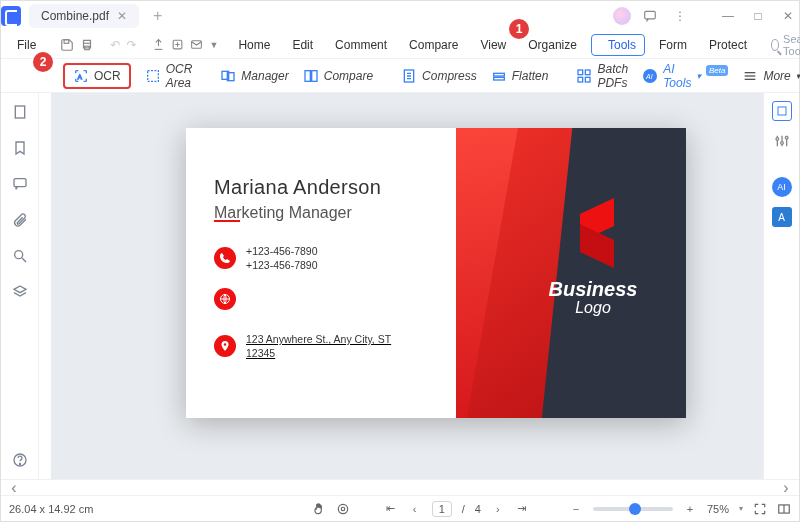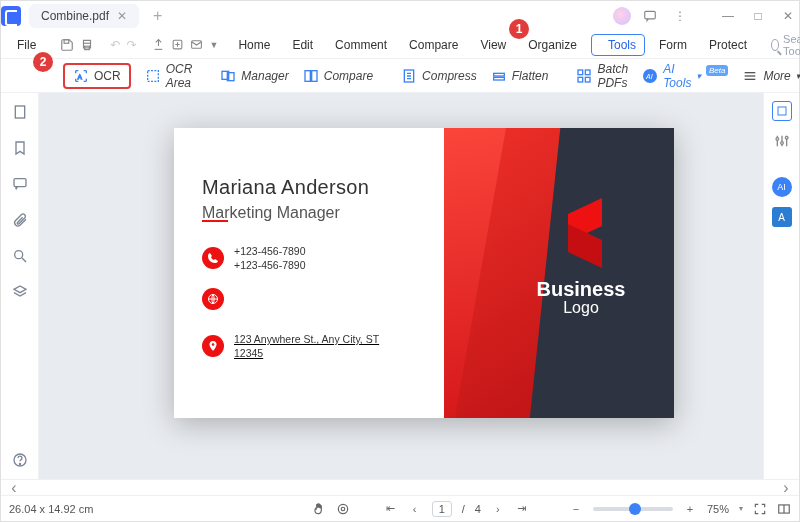--- a/index.html
+++ b/index.html
@@ -34,21 +34,21 @@
   .tool-right{margin-left:auto;display:flex;align-items:center;gap:12px;}
   .aitools{color:#3b82f6;}
   .betabadge{background:#60a5fa;color:#fff;font-size:8px;padding:1px 3px;border-radius:3px;position:relative;top:-5px;}
   
   .callout{position:absolute;width:20px;height:20px;border-radius:50%;background:#e23b3b;color:#fff;font-size:12px;font-weight:bold;display:flex;align-items:center;justify-content:center;z-index:10;}
   
   .body{flex:1;display:flex;min-height:0;}
   .leftbar{width:38px;border-right:1px solid #eef0f4;display:flex;flex-direction:column;align-items:center;padding-top:10px;gap:18px;color:#7b8594;}
   .leftbar .lic{width:18px;height:18px;display:flex;align-items:center;justify-content:center;}
   .leftbar .bottom{margin-top:auto;margin-bottom:10px;}
-  .canvas{flex:1;background:#e8ebef;position:relative;overflow:hidden;}
+  .canvas{flex:1;background:#e8ebef;position:relative;overflow:hidden;margin-left:12px;}
   .rightbar{width:36px;border-left:1px solid #eef0f4;display:flex;flex-direction:column;align-items:center;padding-top:8px;gap:10px;}
   .rightbar .ric{width:20px;height:20px;display:flex;align-items:center;justify-content:center;color:#777;}
   .rightbar .ai{width:20px;height:20px;border-radius:50%;background:#3b82f6;color:#fff;font-size:9px;display:flex;align-items:center;justify-content:center;}
   .rightbar .ws{width:20px;height:20px;background:#2b7cd3;color:#fff;font-size:10px;display:flex;align-items:center;justify-content:center;border-radius:3px;}
   .hscroll{height:16px;border-top:1px solid #eef0f4;display:flex;align-items:center;padding:0 6px;color:#888;}
   .hscroll .arrow{width:14px;text-align:center;}
   .hscroll .track{flex:1;}
   
   .card{position:absolute;left:135px;top:35px;width:500px;height:290px;background:#fff;box-shadow:0 6px 28px rgba(0,0,0,.25);overflow:hidden;}
   .card .dark{position:absolute;right:-50px;top:-40px;width:340px;height:400px;background:#2d3340;border-radius:200px 0 0 260px;}
@@ -58,21 +58,21 @@
   .card .name{position:absolute;left:28px;top:48px;font-size:20px;color:#333;font-weight:400;letter-spacing:.3px;}
   .card .role{position:absolute;left:28px;top:76px;font-size:16px;color:#555;}
   .card .under{position:absolute;left:28px;top:92px;width:26px;height:2px;background:#e11;}
   .row{position:absolute;left:28px;display:flex;align-items:center;gap:10px;}
   .row .ricon{width:22px;height:22px;border-radius:50%;background:#e11;display:flex;align-items:center;justify-content:center;color:#fff;}
   .row .txt{font-size:10.5px;color:#333;line-height:1.35;}
   .row1{top:116px;} .row2{top:160px;} .row3{top:204px;text-decoration:underline;}
   .bizlogo{position:absolute;right:58px;top:78px;width:58px;height:58px;}
   .bizlogo .s1{position:absolute;left:10px;top:0;width:34px;height:28px;background:#e11;transform:skewY(-25deg);}
   .bizlogo .s2{position:absolute;left:10px;top:26px;width:34px;height:28px;background:#c50e12;transform:skewY(25deg);}
-  .biztext{position:absolute;right:38px;top:150px;color:#fff;text-align:center;width:110px;}
+  .biztext{position:absolute;right:38px;top:150px;color:#fff;text-align:center;width:110px;font-style:italic;}
   .biztext .b{font-size:20px;font-weight:700;}
   .biztext .l{font-size:16px;font-weight:300;margin-top:-2px;}
   
   .statusbar{height:26px;border-top:1px solid #eef0f4;display:flex;align-items:center;padding:0 8px;font-size:11px;color:#555;gap:10px;}
   .statusbar .grow{flex:1;}
   .pagebox{border:1px solid #d0d5dd;padding:1px 6px;border-radius:3px;}
   .slider{width:80px;height:4px;background:#d9dde3;border-radius:2px;position:relative;}
   .slider .thumb{position:absolute;left:36px;top:-4px;width:12px;height:12px;border-radius:50%;background:#3b82f6;}
   .sic{width:14px;height:14px;display:inline-flex;align-items:center;justify-content:center;color:#666;}
   svg{display:block;}

